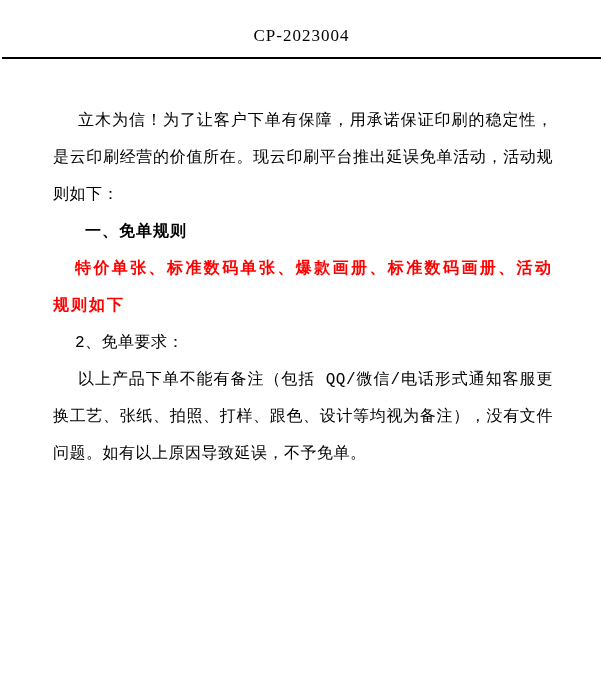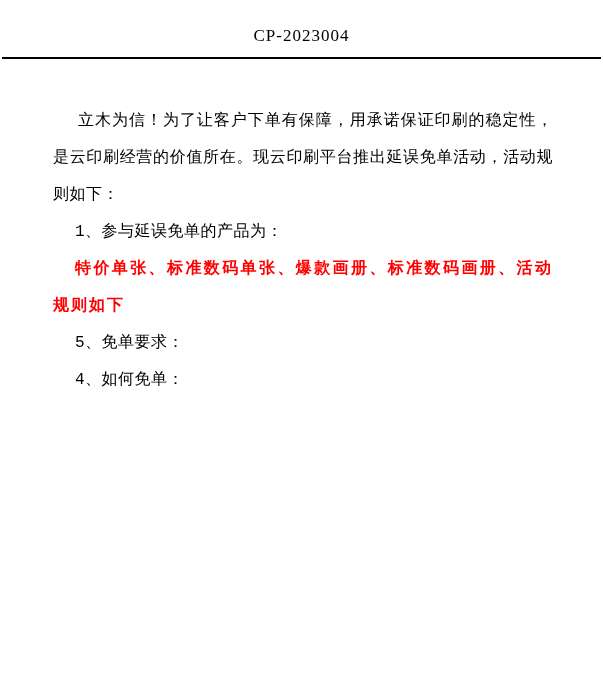--- a/index.html
+++ b/index.html
@@ -66,26 +66,26 @@
 
   <div class="doc-number">CP-2023004</div>
 
   <hr class="header-rule">
 
 
   <div class="body-text">
 
     <p class="indent-15">立木为信！为了让客户下单有保障，用承诺保证印刷的稳定性，是云印刷经营的价值所在。现云印刷平台推出延误免单活动，活动规则如下：</p>
 
+    <p class="indent-20 section-heading">一、免单规则</p>
 
-    <p class="indent-item">1、参与延误免单的产品为：</p>
 
     <p class="indent-item highlight">特价单张、标准数码单张、爆款画册、标准数码画册、活动规则如下</p>
 
-    <p class="indent-item">5、免单要求：</p>
+    <p class="indent-item">2、免单要求：</p>
+
+    <p class="indent-15">以上产品下单不能有备注（包括 QQ/微信/电话形式通知客服更换工艺、张纸、拍照、打样、跟色、设计等均视为备注），没有文件问题。如有以上原因导致延误，不予免单。</p>
 
 
 
-
-    <p class="indent-item">4、如何免单：</p>
 
   </div>
 </div>
 
 </body></html>

